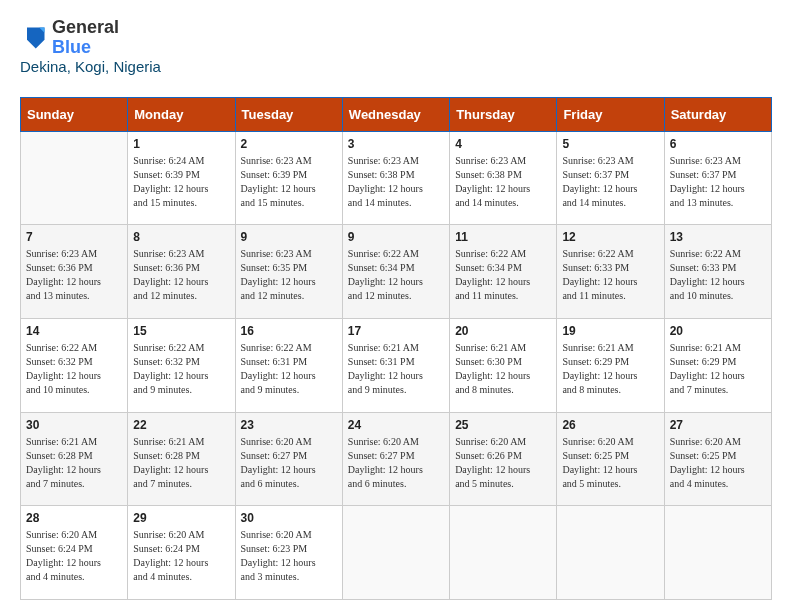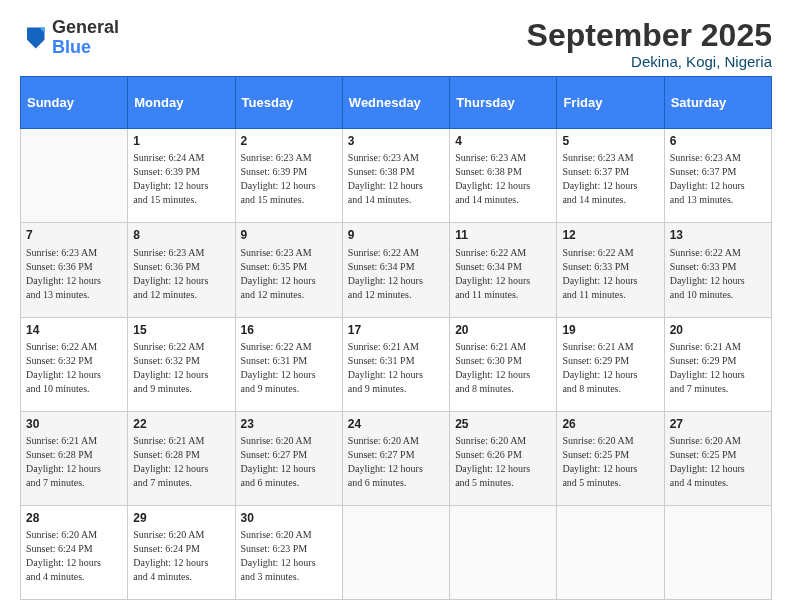--- a/index.html
+++ b/index.html
@@ -14,21 +14,22 @@
       width: 792px;
       height: 612px;
       padding: 18px 20px 12px 20px;
       display: flex;
       flex-direction: column;
     }
     .header {
       display: flex;
       justify-content: space-between;
       align-items: flex-start;
-      margin-bottom: 6px;
+      margin-bottom: 22px;
+      flex-direction: column;
     }
     .logo {
       display: flex;
       align-items: center;
       gap: 4px;
     }
     .logo-text {
       font-size: 18px;
       font-weight: bold;
       line-height: 1.1;
@@ -53,24 +54,24 @@
       color: #0c4a6e;
     }
     .calendar {
       flex: 1;
       border: 1px solid #ccc;
       border-collapse: collapse;
       width: 100%;
       table-layout: fixed;
     }
     .calendar th {
-      background: #3b82f6;
+      background: #c2410c;
       color: #fff;
       text-align: left;
-      padding: 18px 6px;
+      padding: 9px 6px;
       font-size: 13px;
       font-weight: 600;
       border: 1px solid #1565c0;
     }
     .calendar td {
       vertical-align: top;
       padding: 4px 5px;
       border: 1px solid #ccc;
       font-size: 10px;
       color: #333;
@@ -105,21 +106,20 @@
       <svg class="logo-icon" viewBox="0 0 32 32">
         <polygon points="18,4 28,4 28,18 18,28 8,18 8,4" fill="#1565c0"></polygon>
         <polygon points="22,4 28,4 28,10" fill="#42a5f5"></polygon>
       </svg>
       <div class="logo-text">
         <span class="logo-general">General</span><br>
         <span class="logo-blue">Blue</span>
       </div>
     </div>
     <div class="title-block">
-      <div class="month-title">September 2025</div>
       <div class="location">Dekina, Kogi, Nigeria</div>
     </div>
   </div>
 
   <table class="calendar">
     <thead>
       <tr>
         <th>Sunday</th>
         <th>Monday</th>
         <th>Tuesday</th>

